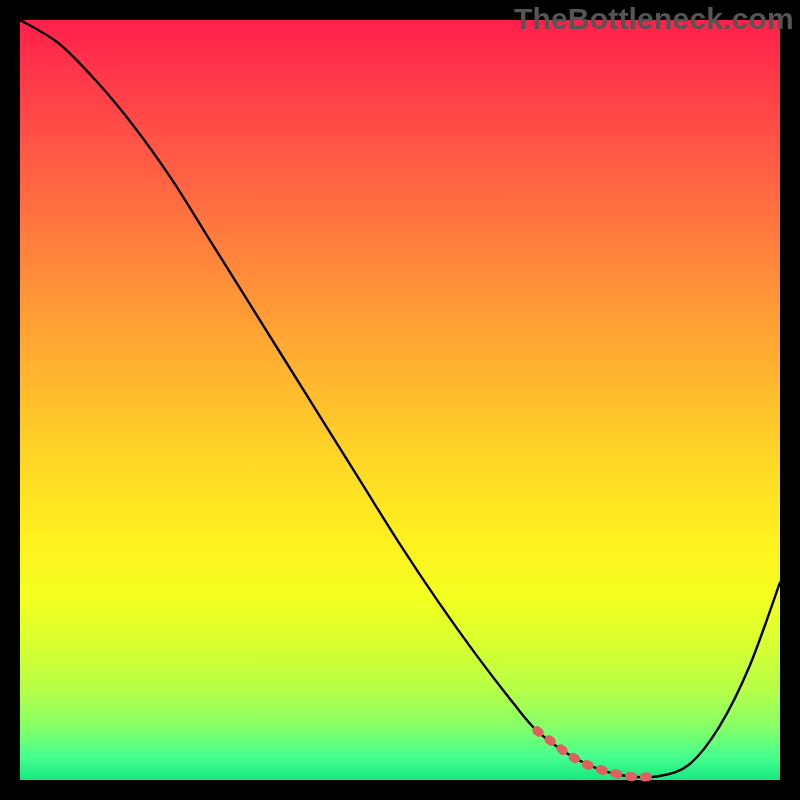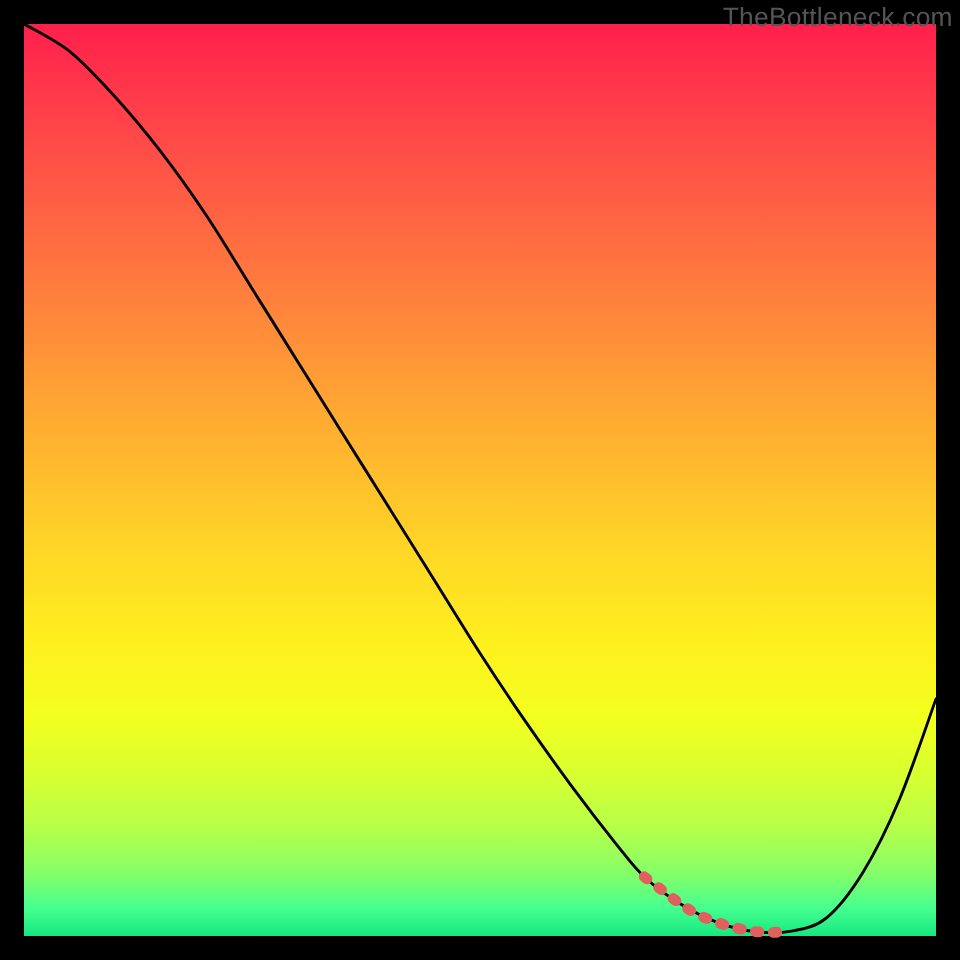--- a/index.html
+++ b/index.html
@@ -39,22 +39,22 @@
       #b7ff48 88%,
       #86ff67 93%,
       #45ff8f 97%,
       #16e77f 100%);
   }
   .watermark {
     position: absolute;
     top: 2px;
     right: 6px;
     color: #555;
-    font-size: 22px;
-    font-weight: 400;
+    font-size: 30px;
+    font-weight: 700;
     letter-spacing: 0.2px;
     user-select: none;
   }
   svg.overlay {
     position: absolute;
     left: 20px;
     top: 20px;
     width: 760px;
     height: 760px;
     overflow: visible;

